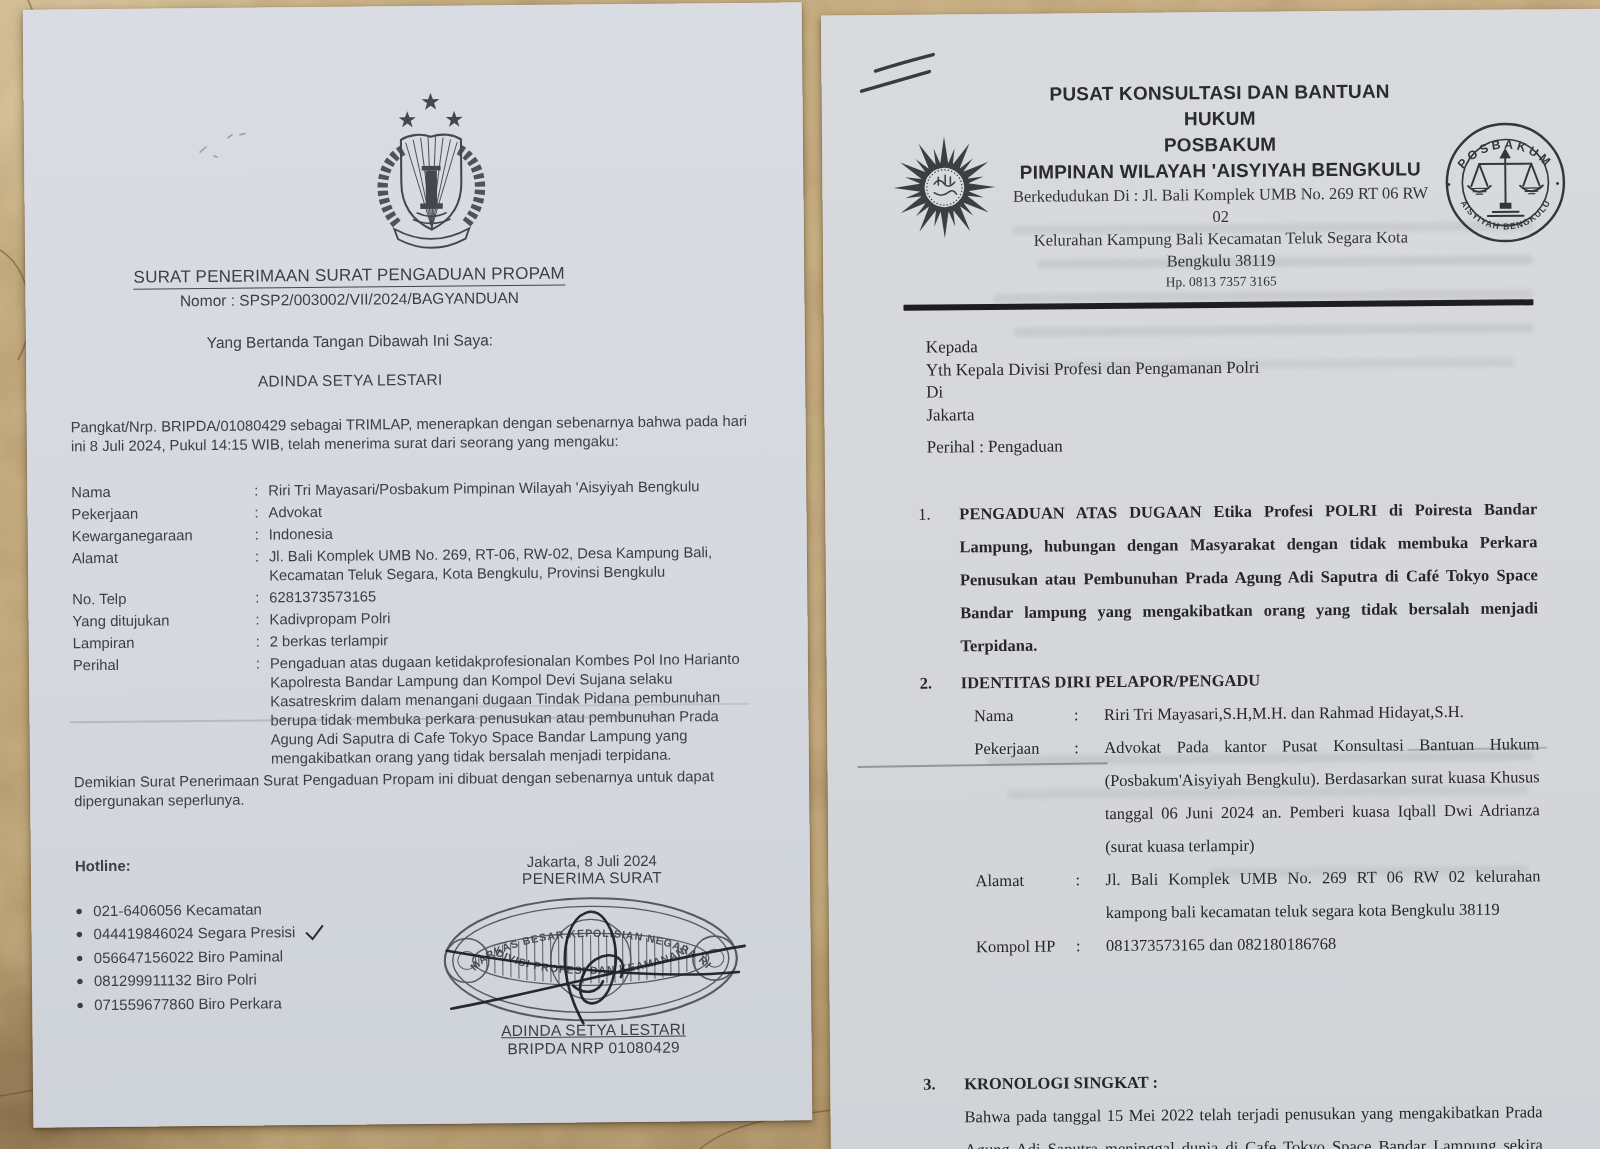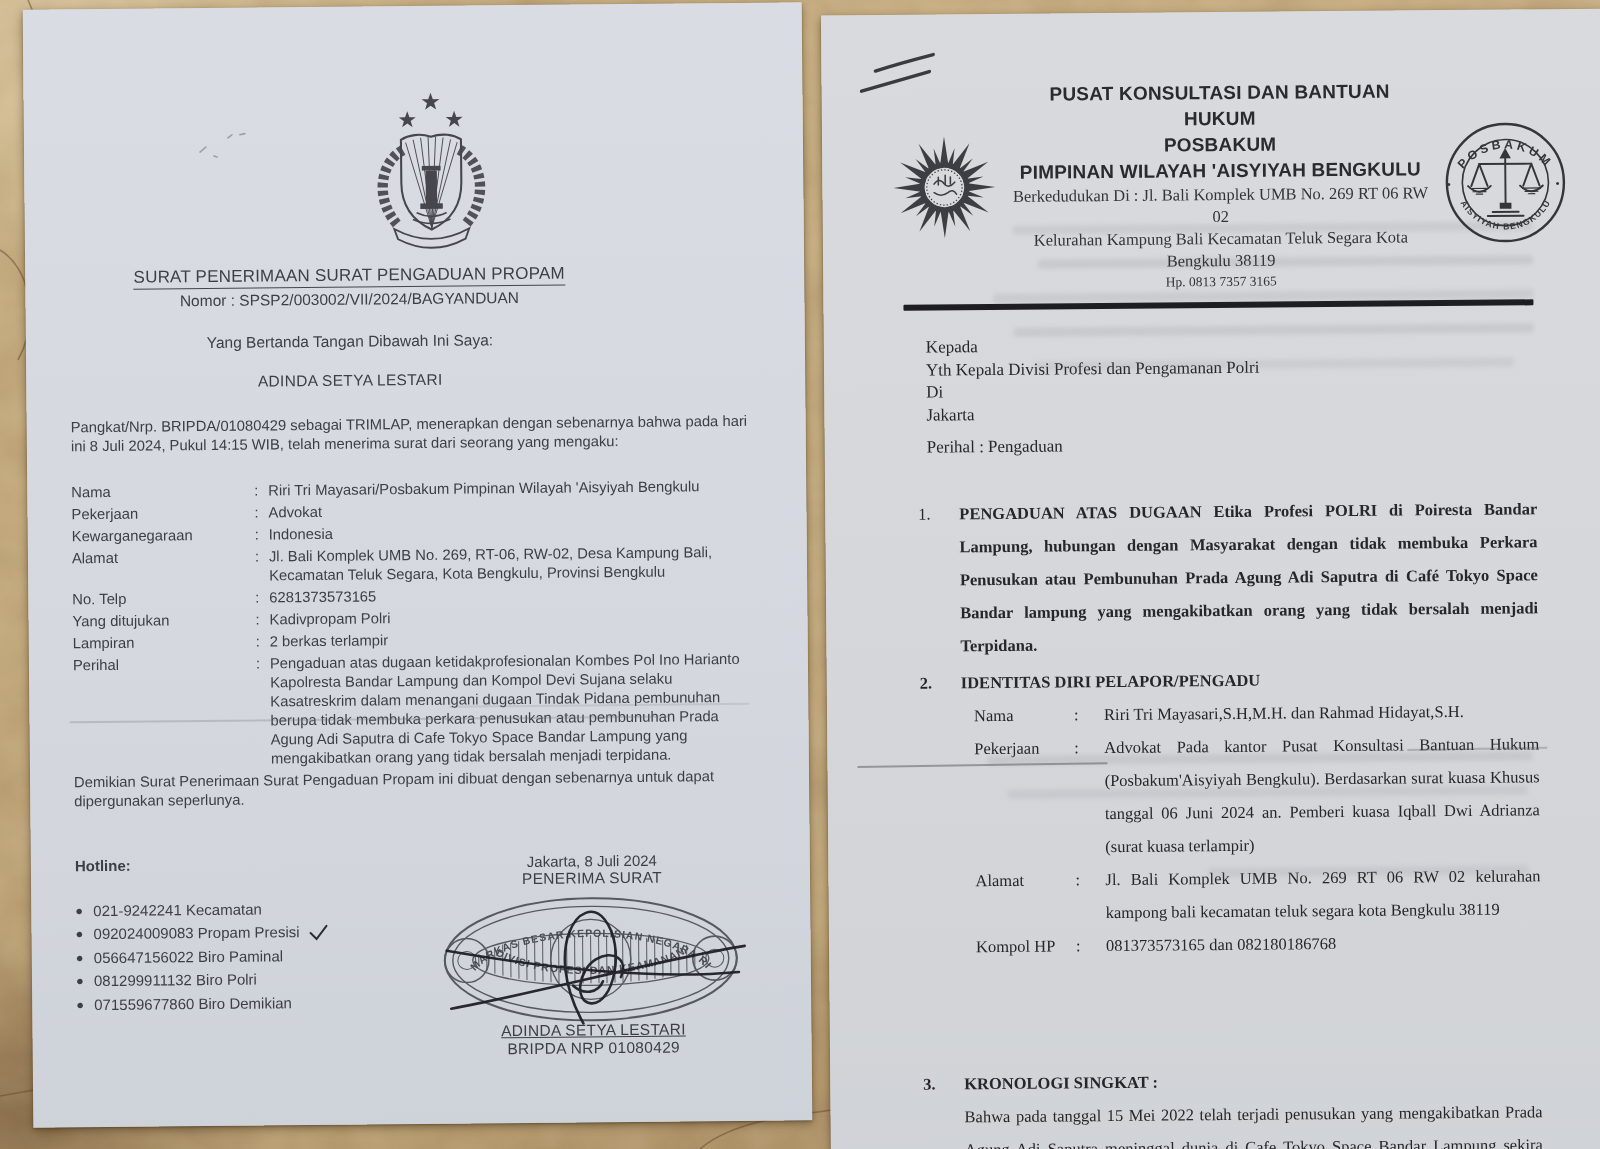--- a/index.html
+++ b/index.html
@@ -191,50 +191,50 @@
   </div>
 
   <div class="l-closing">Demikian Surat Penerimaan Surat Pengaduan Propam ini dibuat dengan sebenarnya untuk dapat dipergunakan seperlunya.</div>
 
   <div class="l-bottom">
     <div class="l-hotcol">
       <div class="l-hot-h">Hotline:</div>
       <div class="l-hotlist">
         <div class="l-hotitem">
             <span class="l-bullet">●</span>
-            <span>021-9242241</span>
+            <span>021-6406056</span>
             <span>&nbsp;</span>
             <span>Kecamatan</span>
           </div>
         <div class="l-hotitem">
             <span class="l-bullet">●</span>
-            <span>092024009083</span>
+            <span>044419846024</span>
             <span>&nbsp;</span>
-            <span>Propam Presisi</span>
+            <span>Segara Presisi</span>
           <svg width="22" height="18" style="margin-left:8px">
               <path d="M3,9 L9,15 L19,2" stroke="#2c2d33" stroke-width="2" fill="none" stroke-linecap="round"></path>
             </svg>
         </div>
         <div class="l-hotitem">
             <span class="l-bullet">●</span>
             <span>056647156022</span>
             <span>&nbsp;</span>
             <span>Biro Paminal</span>
           </div>
         <div class="l-hotitem">
             <span class="l-bullet">●</span>
             <span>081299911132</span>
             <span>&nbsp;</span>
             <span>Biro Polri</span>
           </div>
         <div class="l-hotitem">
             <span class="l-bullet">●</span>
             <span>071559677860</span>
             <span>&nbsp;</span>
-            <span>Biro Demikian</span>
+            <span>Biro Perkara</span>
           </div>
       </div>
     </div>
     <div class="l-sigcol">
       <div class="l-date">Jakarta, 8 Juli 2024</div>
       <div class="l-role">PENERIMA SURAT</div>
       <svg class="l-stamp" width="320" height="152" viewBox="0 0 320 152">
         <defs>
           <clipPath id="lens">
               <ellipse cx="158" cy="76" rx="116" ry="24"></ellipse>

